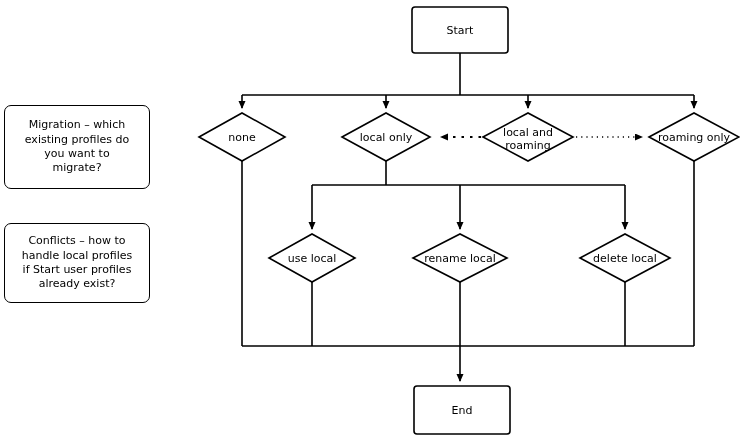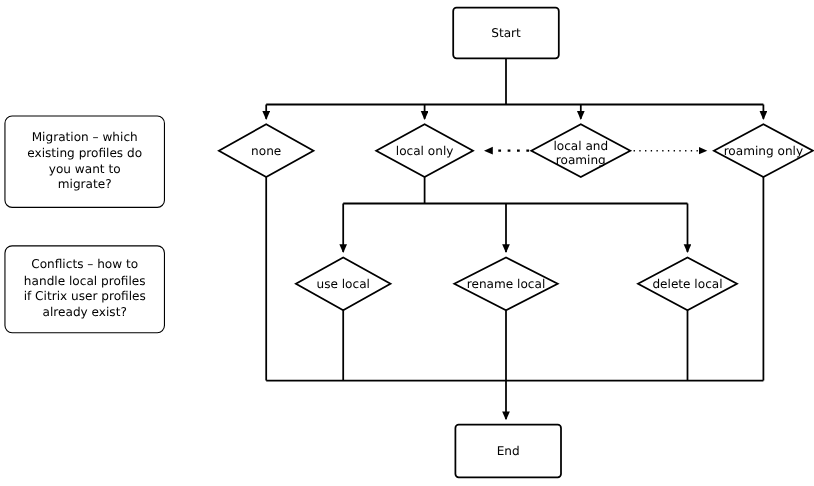--- a/index.html
+++ b/index.html
@@ -59,21 +59,21 @@
 </head>
 <body>
 
 <div class="stage">
 
   <div class="note note-migration">
     <span>Migration – which existing profiles do you want to migrate?</span>
   </div>
 
   <div class="note note-conflicts">
-    <span>Conflicts – how to handle local profiles if Citrix user profiles already exist?</span>
+    <span>Conflicts – how to handle local profiles if Start user profiles already exist?</span>
   </div>
 
   <svg width="740" height="442" viewBox="0 0 740 442">
     <defs>
       <marker id="arrow" markerUnits="userSpaceOnUse" markerWidth="10" markerHeight="9" refX="7" refY="3.5" orient="auto">
         <path d="M0,0 L8,3.5 L0,7 Z" fill="#000000"></path>
       </marker>
     </defs>
 
     <g>

